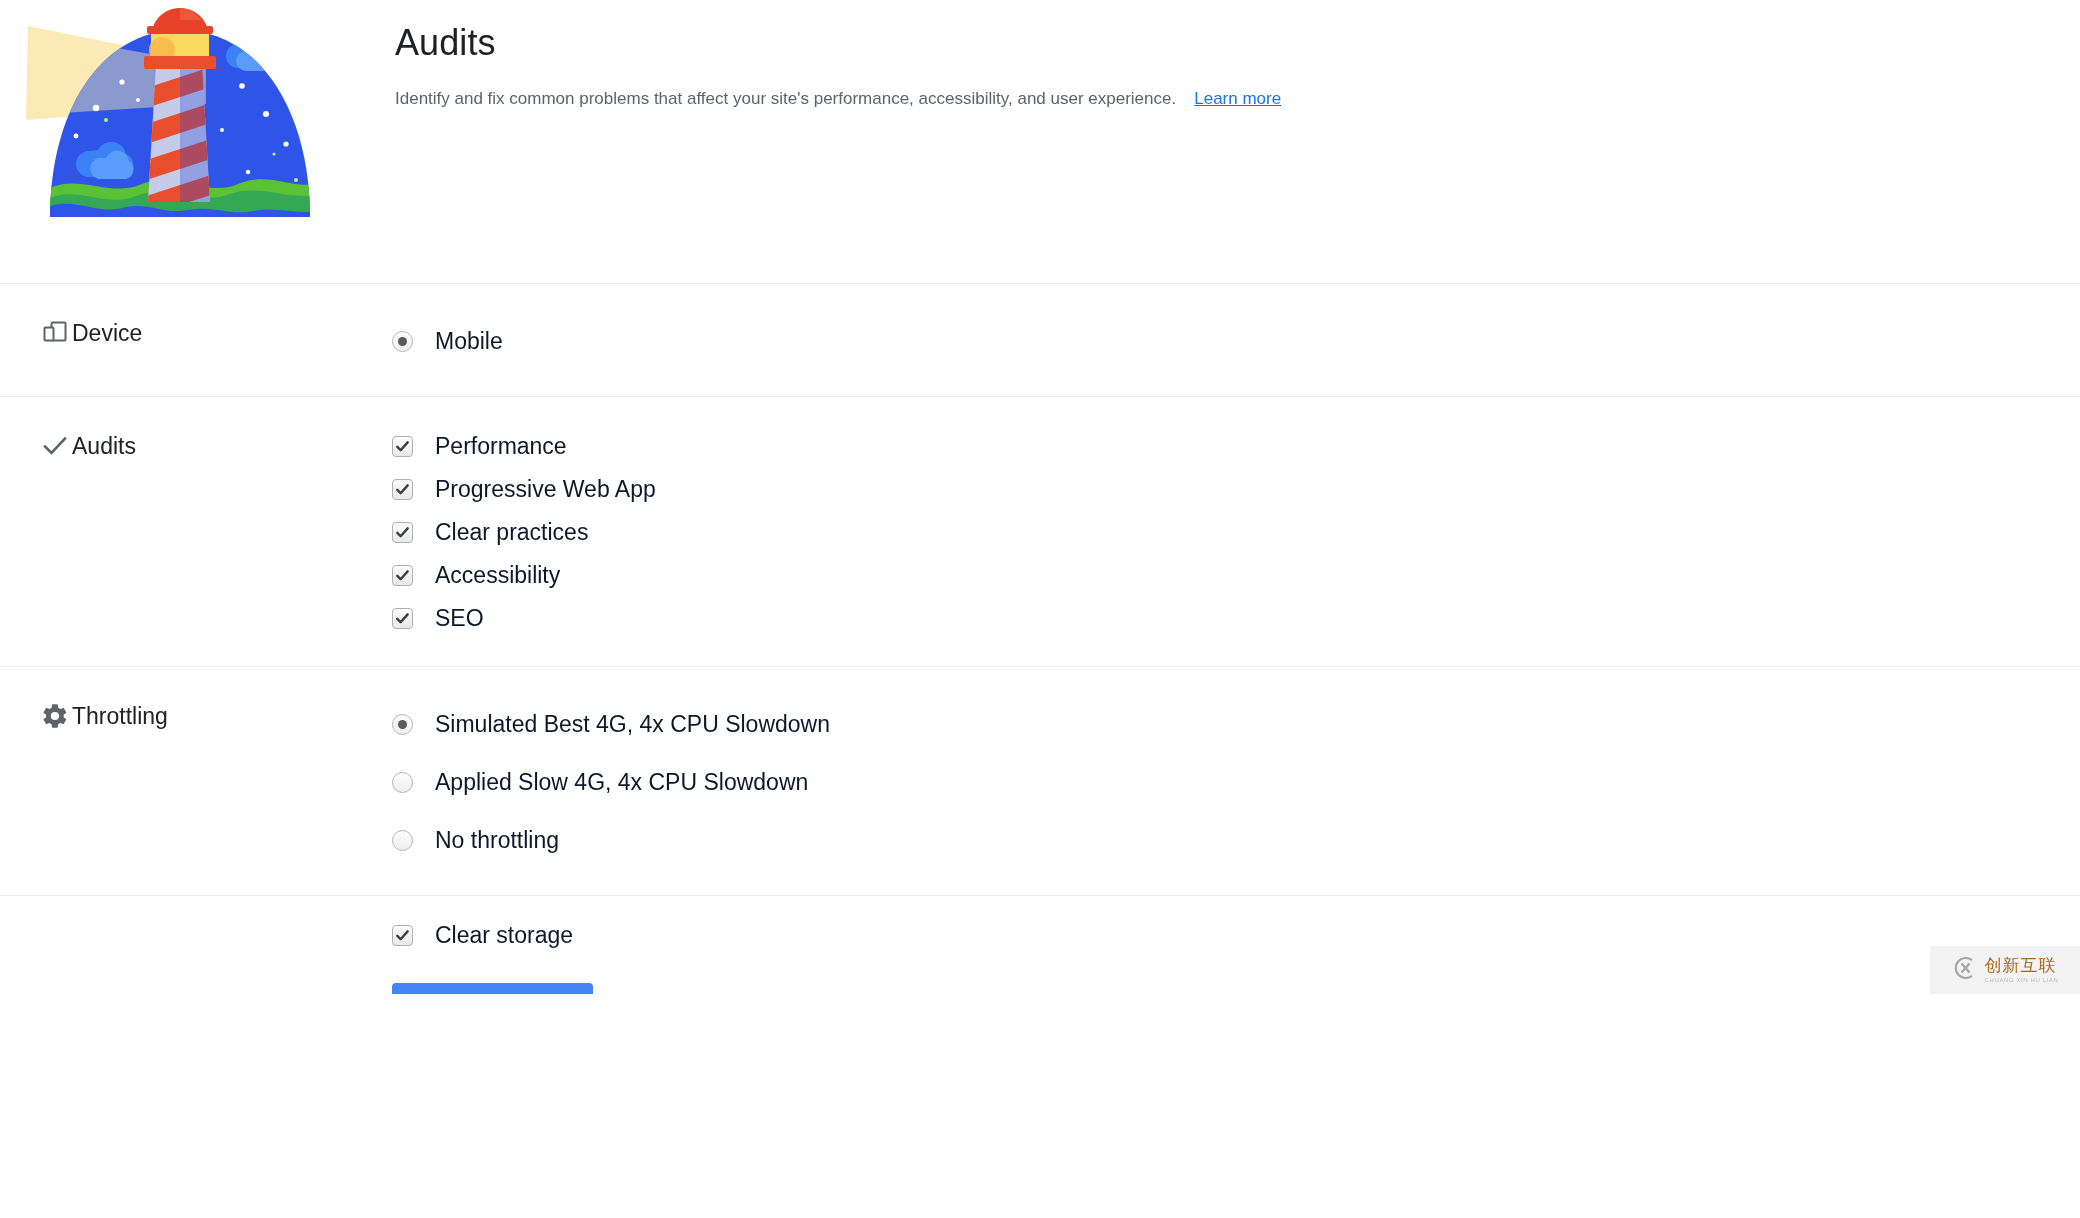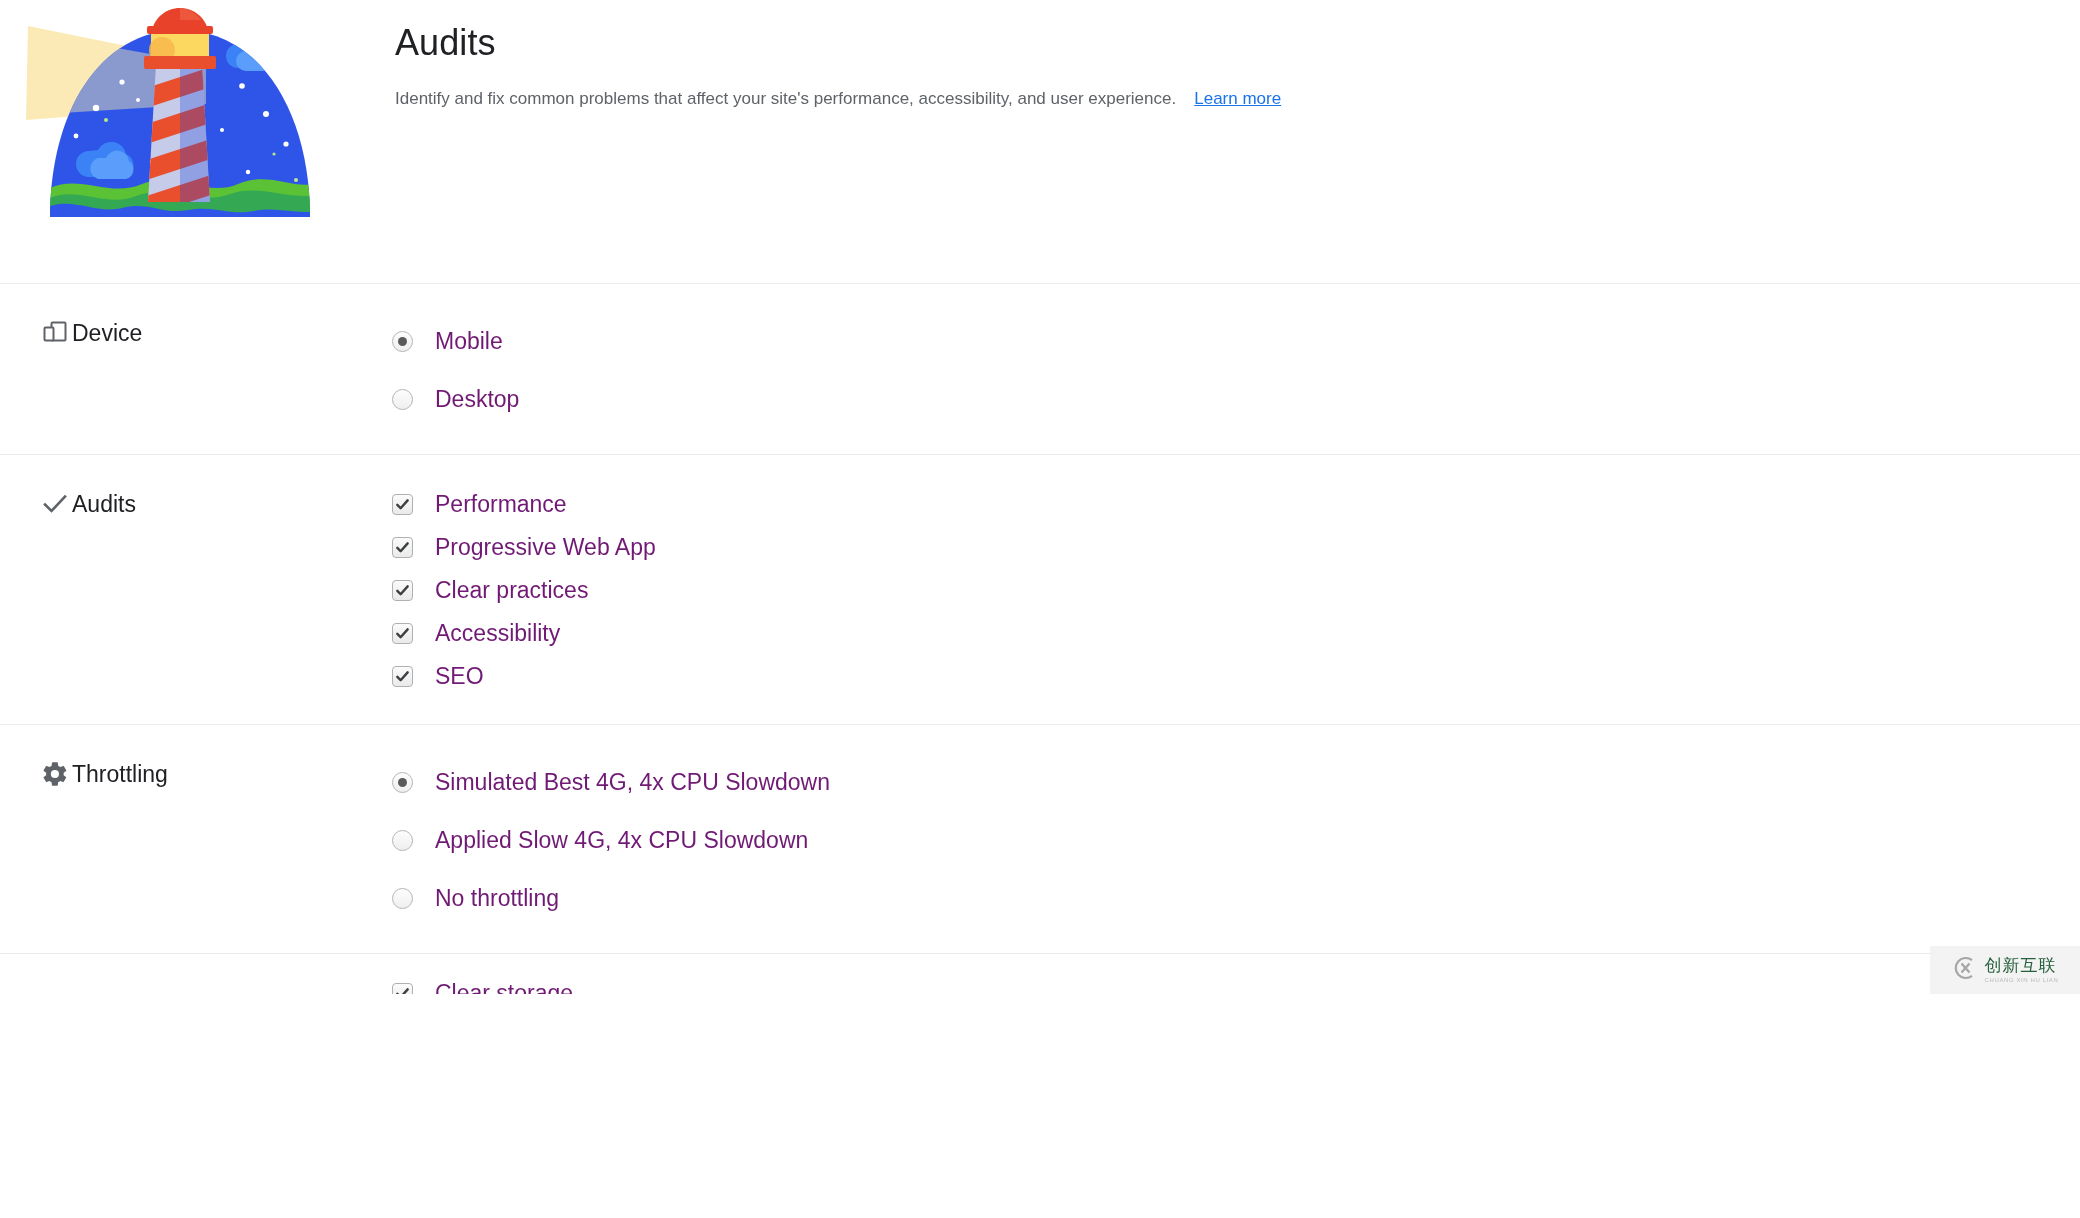--- a/index.html
+++ b/index.html
@@ -120,21 +120,21 @@
     content: "";
     position: absolute;
     left: 50%; top: 50%;
     width: 9px; height: 9px;
     margin: -4.5px 0 0 -4.5px;
     border-radius: 50%;
     background: #5a5a5a;
   }
   .ctrl-label {
     font-size: 23px;
-    color: #701a75;
+    color: #0f172a;
     margin-left: 22px;
     white-space: nowrap;
   }
 
   
   .checkbox {
     width: 21px;
     height: 21px;
     flex: 0 0 21px;
     border-radius: 4px;
@@ -183,21 +183,21 @@
     background: #f2f2f2;
     display: flex;
     align-items: center;
     justify-content: center;
     opacity: 0.92;
   }
   .wm-mark { margin-right: 7px; }
   .wm-text-wrap { display: flex; flex-direction: column; line-height: 1; }
   .wm-cn {
     font-size: 17px;
-    color: #14532d;
+    color: #a16207;
     letter-spacing: 1px;
     font-family: "DejaVu Sans", sans-serif;
   }
   .wm-en {
     font-size: 6px;
     color: #b4b4b4;
     letter-spacing: 0.6px;
     margin-top: 3px;
     font-family: "Liberation Sans", sans-serif;
   }
@@ -307,24 +307,20 @@
           <rect x="4.5" y="9.5" width="9" height="13" rx="1" fill="#ffffff" stroke="#5f6368" stroke-width="2"></rect>
         </svg>
       </span>
       <span class="section-title">Device</span>
     </div>
     <div class="section-controls">
       <div class="ctrl-row">
         <span class="radio checked"></span>
         <span class="ctrl-label">Mobile</span>
       </div>
-      <div class="ctrl-row">
-        <span class="radio"></span>
-        <span class="ctrl-label">Desktop</span>
-      </div>
     </div>
   </div>
 
   <div class="divider"></div>
 
   <div class="section">
     <div class="section-label">
       <span class="section-icon">
         <svg width="30" height="30" viewBox="0 0 30 30" fill="none" xmlns="http://www.w3.org/2000/svg">
           <path d="M5 15.5 L11.5 22 L25 7.5" stroke="#5f6368" stroke-width="2.6" stroke-linecap="square"></path>

